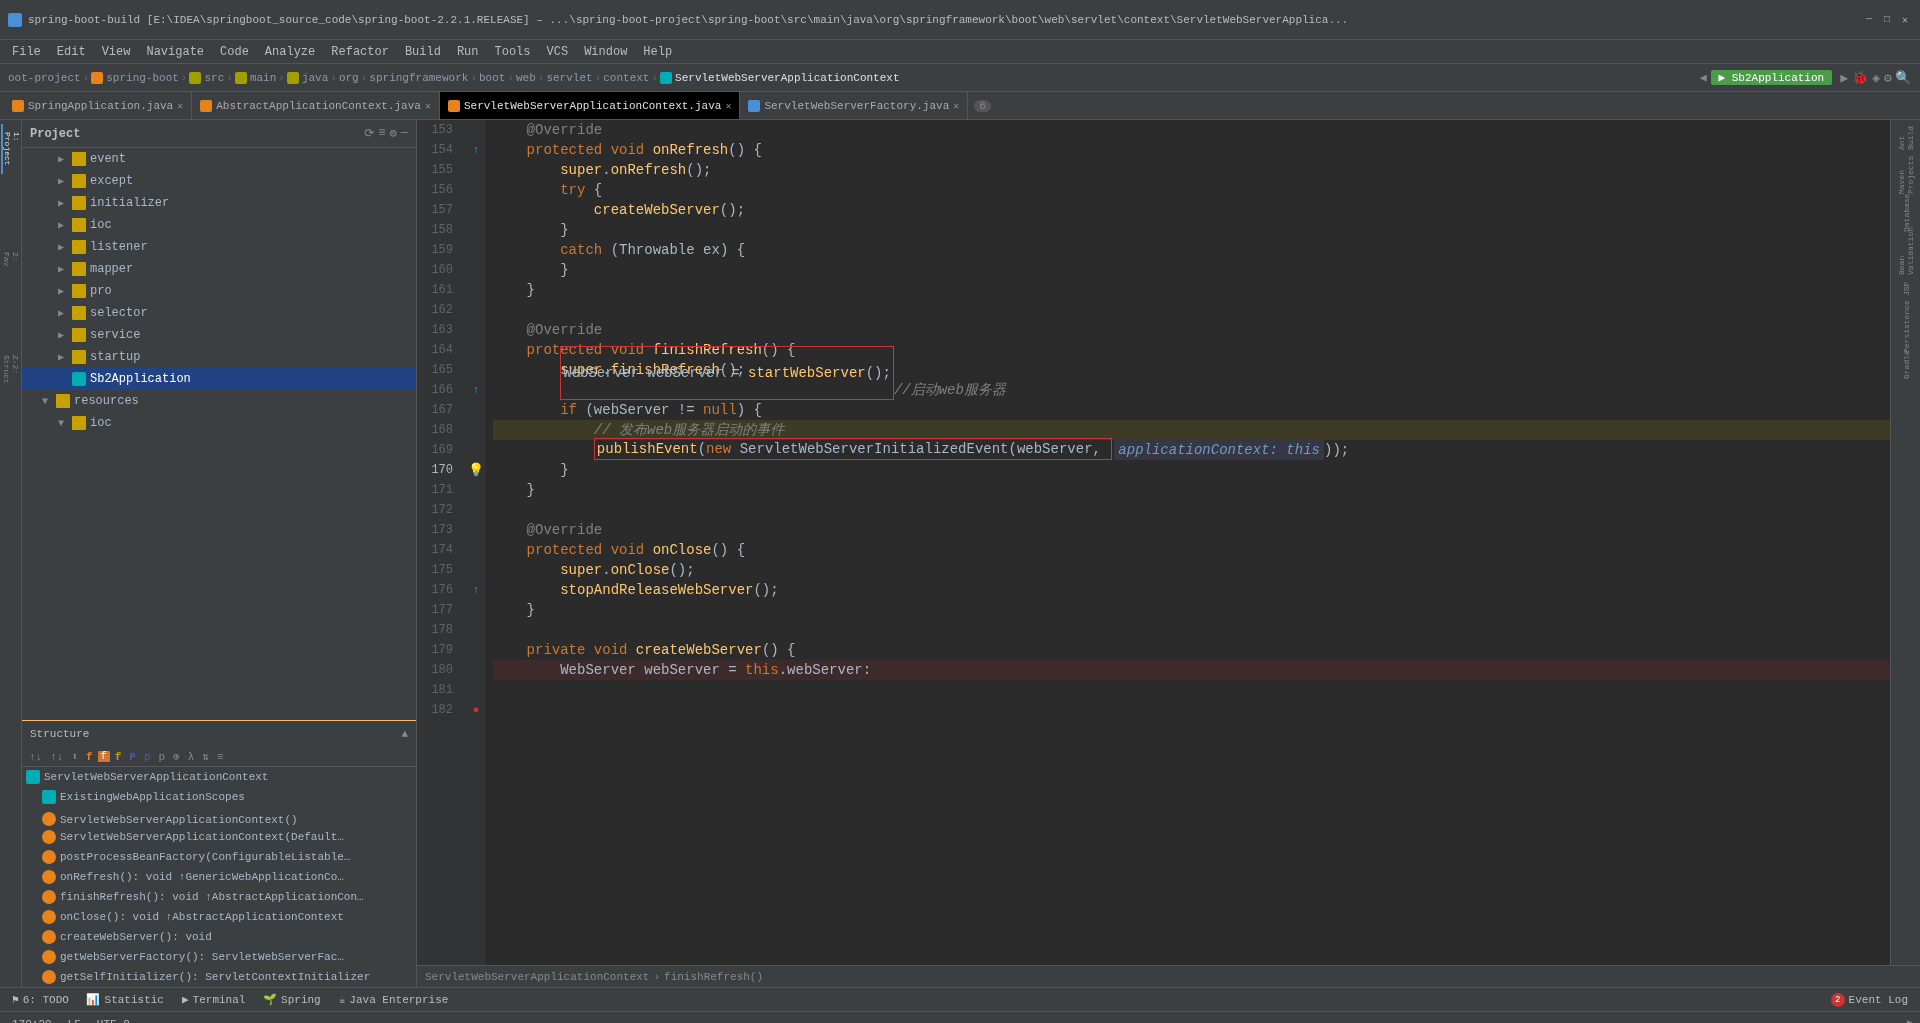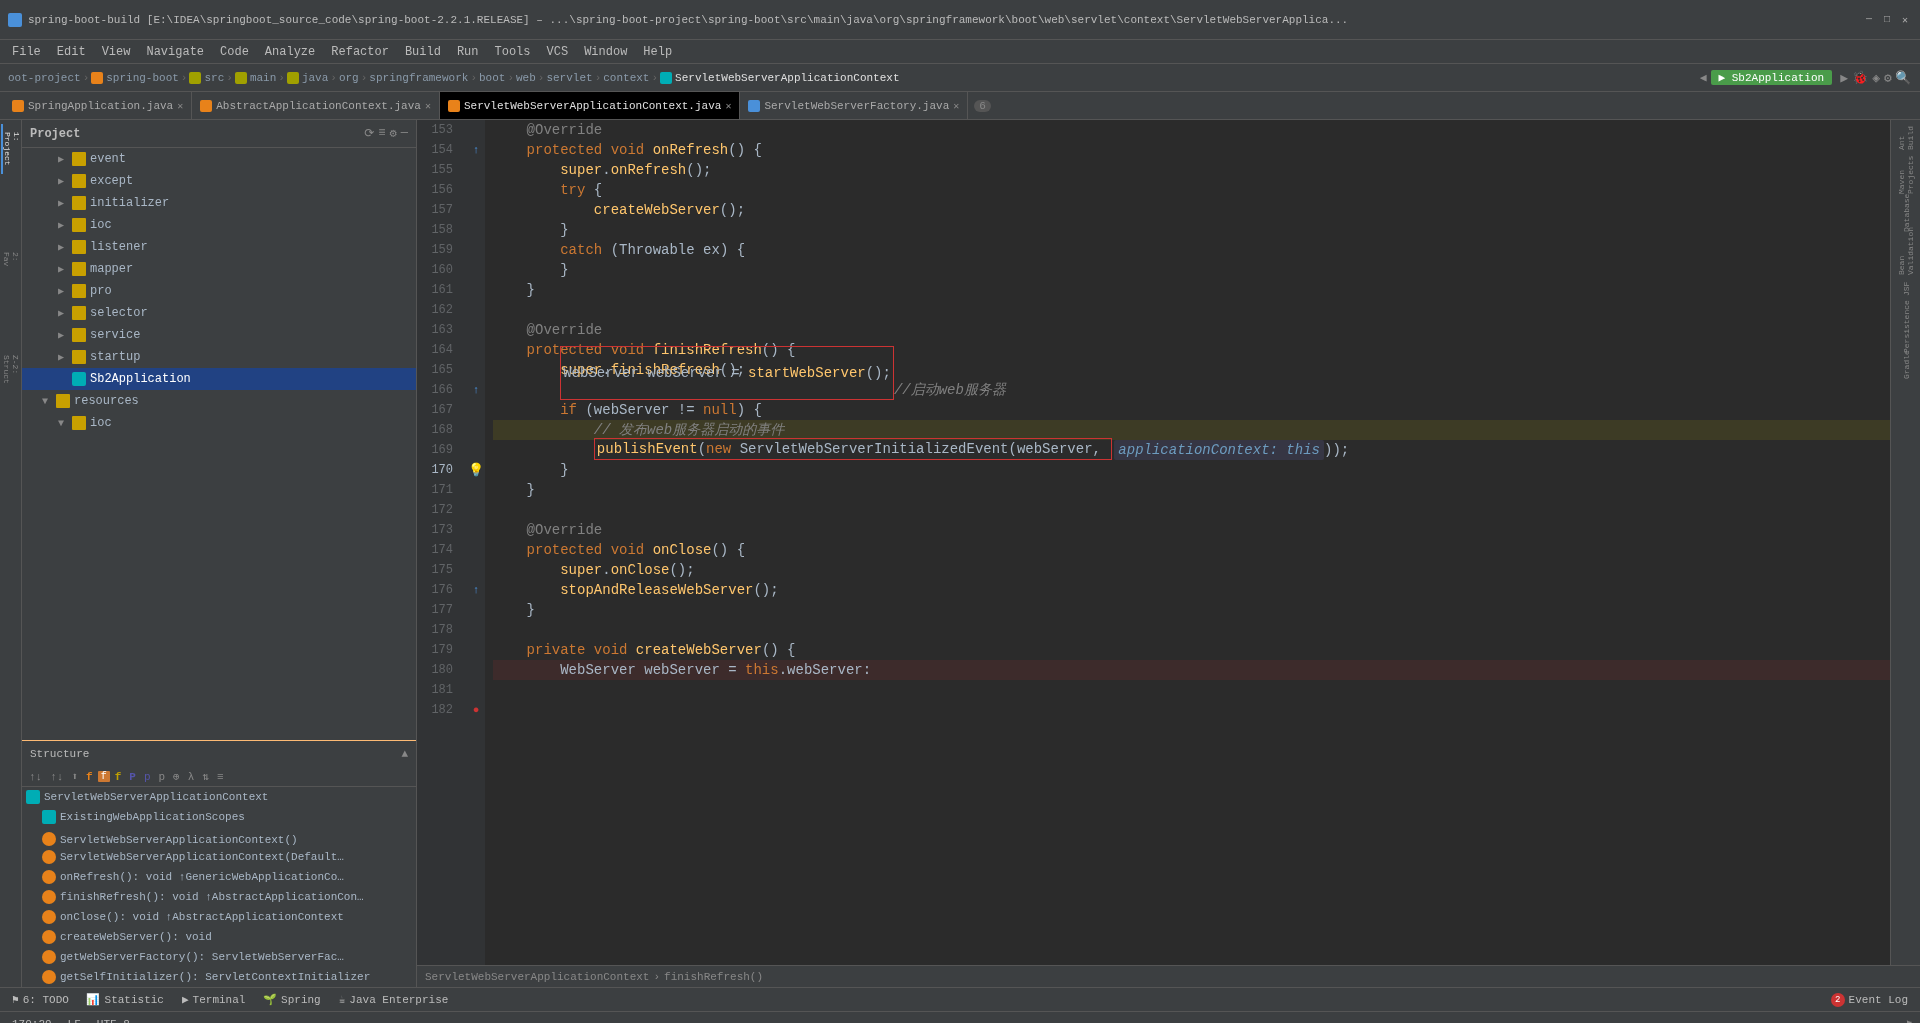--- a/index.html
+++ b/index.html
@@ -345,20 +345,24 @@
           <span style="display:inline-block; width:14px; height:14px; background:#00adb5; border-radius:2px; margin-right:4px; flex-shrink:0;"></span>
           <span>ExistingWebApplicationScopes</span>
         </div>
         <div class="structure-item" style="padding-left:20px;align-items:flex-end;">
           <span style="display:inline-block; width:14px; height:14px; background:#e8821a; border-radius:50%; margin-right:4px; flex-shrink:0;"></span>
           <span>ServletWebServerApplicationContext()</span>
         </div>
         <div class="structure-item" style="padding-left:20px;">
           <span style="display:inline-block; width:14px; height:14px; background:#e8821a; border-radius:50%; margin-right:4px; flex-shrink:0;"></span>
           <span>ServletWebServerApplicationContext(Default…</span>
+        </div>
+        <div class="structure-item" style="padding-left:20px;">
+          <span style="display:inline-block; width:14px; height:14px; background:#e8821a; border-radius:50%; margin-right:4px; flex-shrink:0;"></span>
+          <span>postProcessBeanFactory(ConfigurableListable…</span>
         </div>
         <div class="structure-item" style="padding-left:20px;">
           <span style="display:inline-block; width:14px; height:14px; background:#e8821a; border-radius:50%; margin-right:4px; flex-shrink:0;"></span>
           <span>onRefresh(): void ↑GenericWebApplicationCo…</span>
         </div>
         <div class="structure-item" style="padding-left:20px;">
           <span style="display:inline-block; width:14px; height:14px; background:#e8821a; border-radius:50%; margin-right:4px; flex-shrink:0;"></span>
           <span>finishRefresh(): void ↑AbstractApplicationCon…</span>
         </div>
         <div class="structure-item" style="padding-left:20px;">

